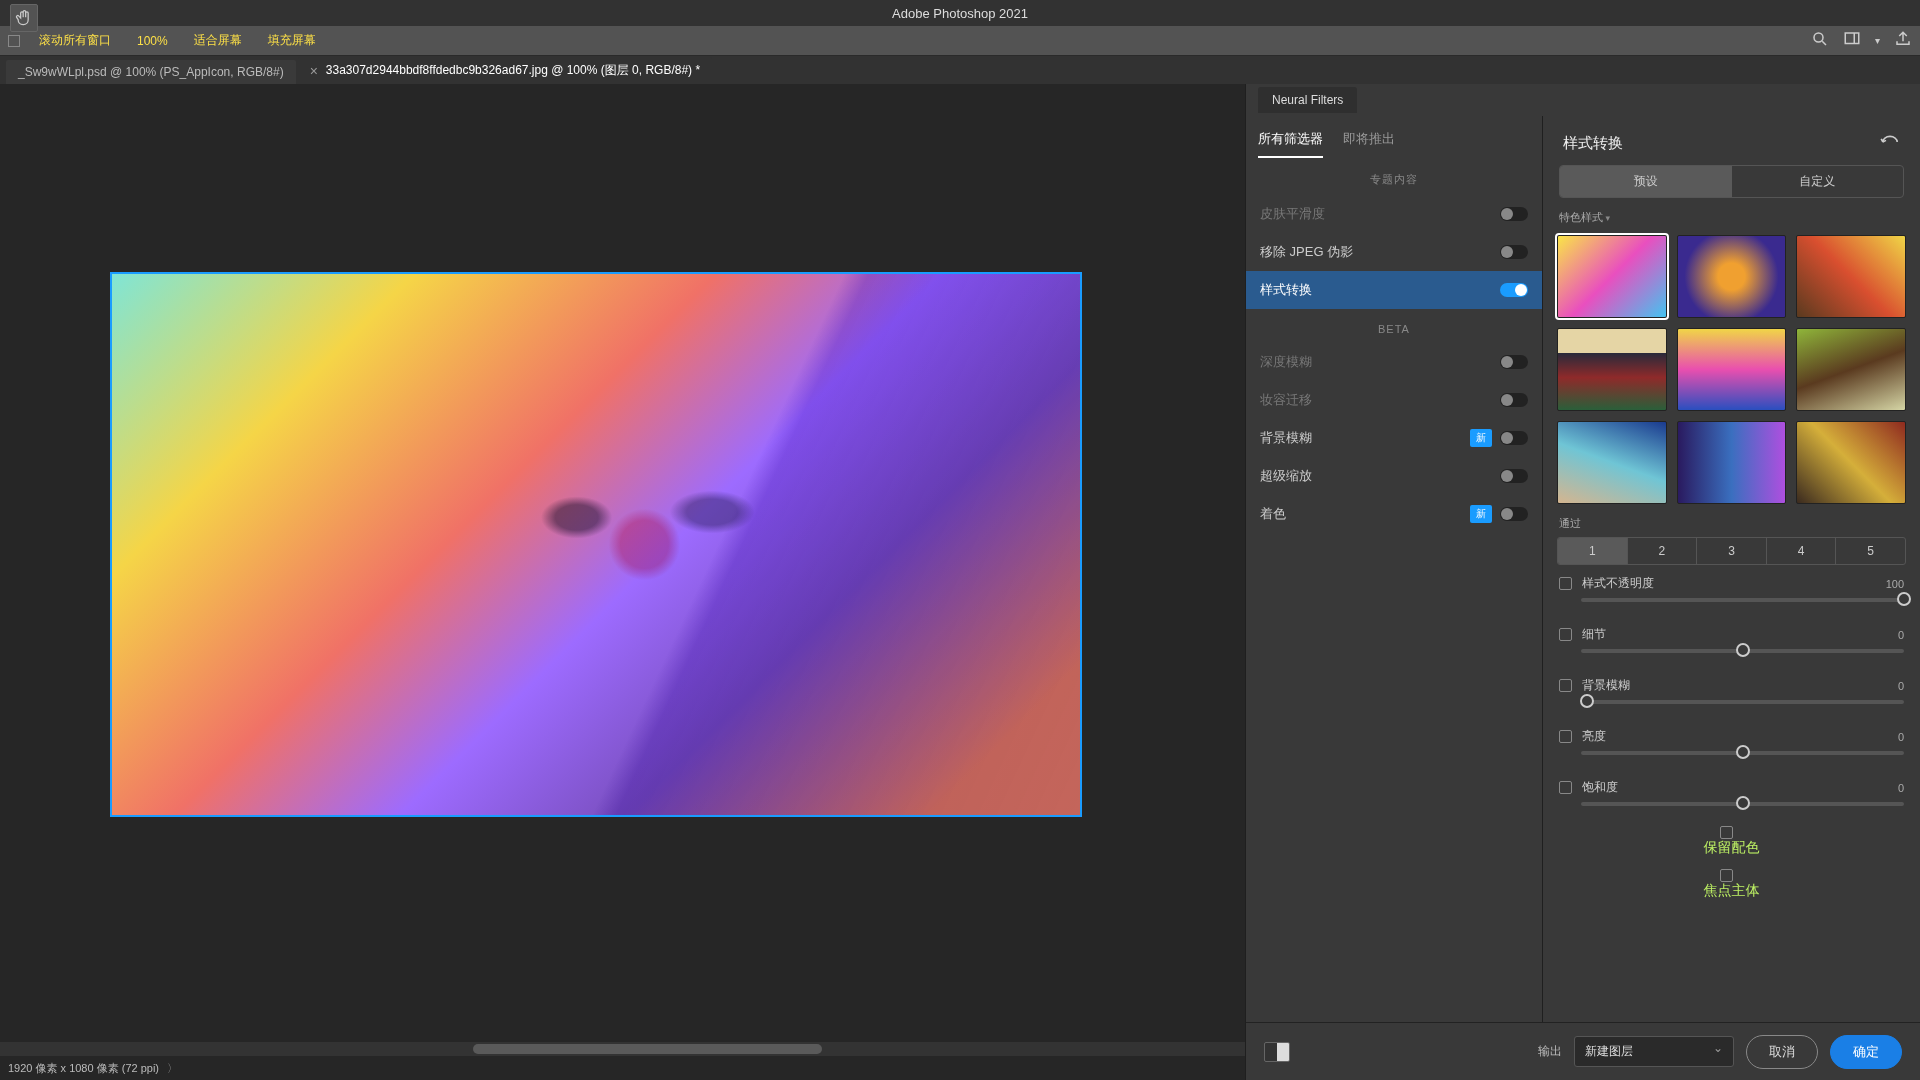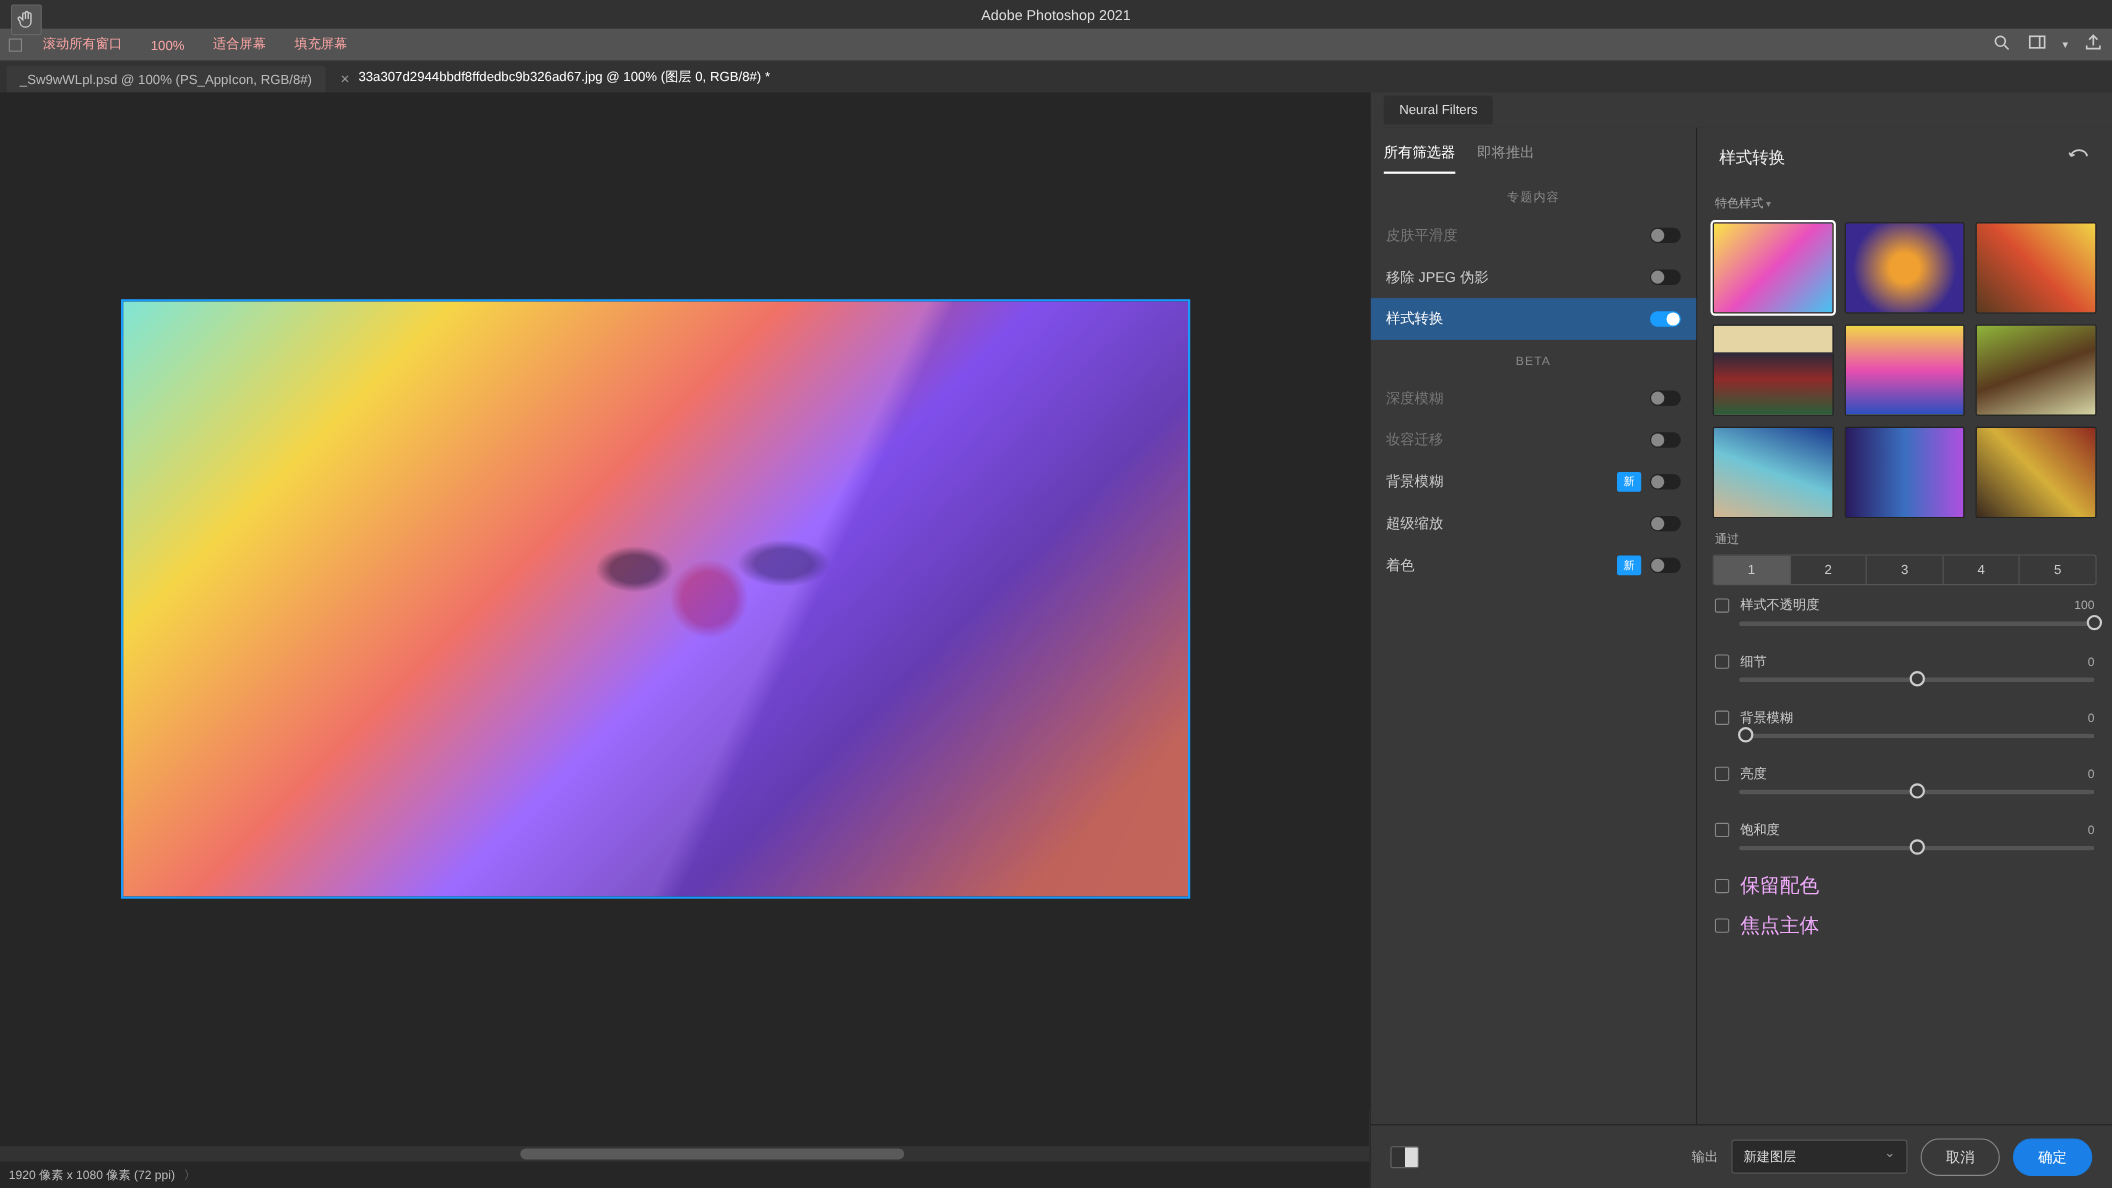--- a/index.html
+++ b/index.html
@@ -2,21 +2,21 @@
 <html><head>
 <meta charset="utf-8">
 <style>
 * { margin:0; padding:0; box-sizing:border-box; font-family:-apple-system,"Helvetica Neue",Arial,sans-serif; }
 body { background:#323232; color:#ccc; font-size:12px; width:1920px; height:1080px; overflow:hidden; position:relative; }
 .titlebar { height:26px; background:#323232; display:flex; align-items:center; justify-content:center; color:#ddd; font-size:13px; position:relative; }
 .watermark { position:absolute; left:50px; top:2px; color:#fff; font-family:Georgia,serif; font-size:24px; letter-spacing:1px; }
 .toolbar { height:30px; background:#535353; border-bottom:1px solid #2a2a2a; display:flex; align-items:center; padding:0 8px; gap:4px; position:relative; }
 .tool-icon { width:28px; height:28px; border:1px solid #666; border-radius:2px; margin-right:10px; position:absolute; left:10px; top:-22px; background:#535353; display:flex; align-items:center; justify-content:center; }
 .tool-icon svg { width:20px; height:20px; }
-.toolbar .item { padding:4px 10px; color:#fca5a5; font-size:12px; border:1px solid transparent; border-radius:2px; }
+.toolbar .item { padding:4px 10px; color:#fde047; font-size:12px; border:1px solid transparent; border-radius:2px; }
 .toolbar .check { width:12px; height:12px; border:1px solid #888; margin-right:4px; display:inline-block; vertical-align:middle; }
 .toolbar-right { position:absolute; right:8px; top:4px; display:flex; gap:14px; align-items:center; }
 .toolbar-right span { color:#ccc; cursor:pointer; }
 .toolbar-right svg { width:18px; height:18px; }
 .tabbar { height:28px; background:#323232; display:flex; align-items:flex-end; padding:0 6px; gap:2px; }
 .tab { padding:5px 12px; color:#bbb; font-size:12px; background:#3a3a3a; border-radius:2px 2px 0 0; display:flex; align-items:center; gap:8px; }
 .tab.active { background:#323232; color:#fff; }
 .tab .close { font-size:14px; color:#999; }
 .main { display:flex; height:calc(100% - 84px); }
 .canvas-area { flex:1; background:#262626; position:relative; overflow:hidden; }
@@ -75,21 +75,21 @@
 .num-tab { flex:1; text-align:center; padding:6px 0; font-size:12px; color:#ccc; cursor:pointer; border-right:1px solid #555; }
 .num-tab:last-child{border-right:none;}
 .num-tab.active { background:#5a5a5a; }
 .slider-group { padding:10px 16px 0; }
 .slider-row { display:flex; align-items:center; justify-content:space-between; margin-bottom:4px; }
 .chk { width:13px; height:13px; border:1px solid #888; border-radius:2px; margin-right:10px; display:inline-block; vertical-align:middle; }
 .slider-label { font-size:12px; color:#ccc; flex:1; }
 .slider-val { font-size:11px; color:#aaa; }
 .slider-track { height:4px; background:#555; border-radius:2px; position:relative; margin:6px 0 14px 22px; }
 .slider-handle { width:14px; height:14px; border:2px solid #ccc; border-radius:50%; background:#393939; position:absolute; top:-6px; transform:translateX(-50%); }
-.chk-row { padding:6px 16px; display:flex; align-items:center; font-size:18px; color:#f0abfc; }
+.chk-row { padding:6px 16px; display:flex; align-items:center; font-size:14px; color:#bef264;flex-direction:column; }
 .panel-footer { height:58px; border-top:1px solid #222; display:flex; align-items:center; justify-content:space-between; padding:0 18px; background:#393939; }
 .footer-left { display:flex; align-items:center; gap:8px; }
 .mask-btn { width:26px; height:20px; border:1px solid #666; border-radius:2px; background:linear-gradient(90deg,#333 50%,#ddd 50%); }
 .footer-right { display:flex; align-items:center; gap:12px; }
 .out-label { font-size:12px; color:#bbb; }
 .out-select { background:#2a2a2a; border:1px solid #555; color:#ddd; padding:6px 40px 6px 10px; font-size:12px; border-radius:3px; position:relative; min-width:160px; }
 .out-select::after{ content:'⌄'; position:absolute; right:10px; top:4px; color:#999; }
 .btn { padding:7px 22px; border-radius:20px; font-size:13px; cursor:pointer; border:1px solid #888; color:#ddd; background:transparent; }
 .btn.primary { background:#1a7fe6; border-color:#1a7fe6; color:#fff; }
 .desktop-bg { position:absolute; bottom:0; left:0; right:0; height:78px; background:linear-gradient(180deg,#262626 0%,#262626 8%,#7a6a5f 10%,#8a7265 50%,#6a5a52 100%); z-index:-1; }
@@ -223,20 +223,24 @@
 
       <div class="opts-col">
         <div class="opts-header">
           <div class="opts-title">样式转换</div>
           <div class="reset">
             <svg width="20" height="16" viewBox="0 0 24 20" fill="none" stroke="#ccc" stroke-width="2">
                 <path d="M3 10a9 7 0 0118 0M3 10l-2-4M3 10l4-2"></path>
               </svg>
           </div>
         </div>
+        <div class="subtabs">
+          <div class="subtab active">预设</div>
+          <div class="subtab">自定义</div>
+        </div>
         <div class="drop-label">特色样式</div>
         <div class="thumbgrid">
           <div class="thumb t1 sel"></div>
           <div class="thumb t2"></div>
           <div class="thumb t3"></div>
           <div class="thumb t4"></div>
           <div class="thumb t5"></div>
           <div class="thumb t6"></div>
           <div class="thumb t7"></div>
           <div class="thumb t8"></div>

